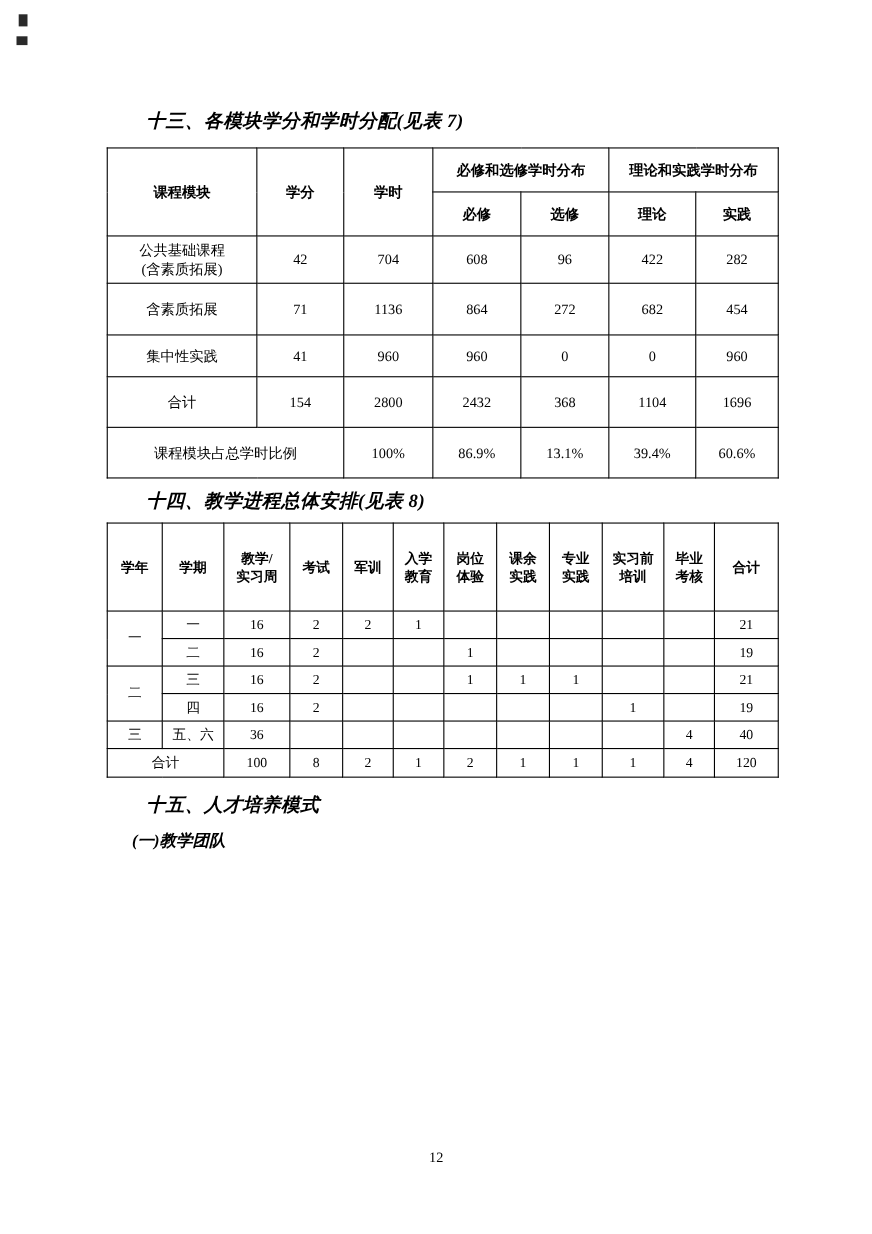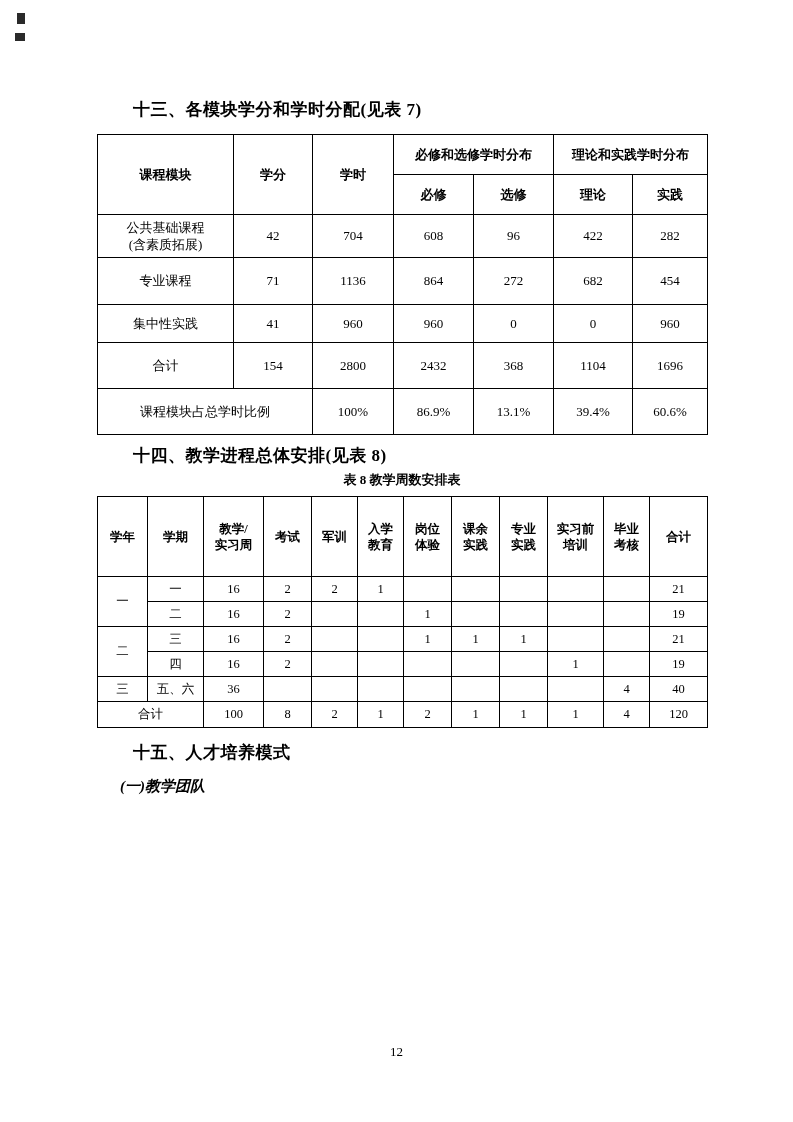--- a/index.html
+++ b/index.html
@@ -1,19 +1,19 @@
 <!DOCTYPE html>
 <html><head>
 <meta charset="utf-8">
 <style>
   html,body{margin:0;padding:0;background:#e8e8e8;}
   .page{position:relative;width:793px;height:1122px;background:#ffffff;margin:0 auto;
         font-family:"Liberation Serif","DejaVu Serif",serif;color:#000;overflow:hidden;}
   .content{position:absolute;left:97px;top:0;width:610px;}
-  .sec{font-size:17px;font-weight:bold;margin:0;padding-left:36px;line-height:24px;letter-spacing:.5px;}
+  .sec{font-size:17px;font-weight:bold;margin:0;padding-left:36px;line-height:24px;letter-spacing:.5px;font-style:italic;}
   .cap{font-size:13px;font-weight:bold;text-align:center;margin:0;line-height:18px;}
   table{border-collapse:collapse;width:610px;table-layout:fixed;border:1.5px solid #000;}
   th,td{border:1px solid #000;text-align:center;vertical-align:middle;padding:0 2px;box-sizing:border-box;
         font-weight:normal;overflow:hidden;}
   .t7 th{font-size:13px;font-weight:bold;line-height:17px;}
   .t7 td{font-size:13px;}
   .t8 th{font-size:12.5px;font-weight:bold;line-height:16px;white-space:pre-line;}
   .t8 td{font-size:12.5px;}
   .pre{white-space:pre-line;line-height:17px;}
   
@@ -81,21 +81,21 @@
           <td class="pre">公共基础课程
 (含素质拓展)</td>
           <td>42</td>
           <td>704</td>
           <td>608</td>
           <td>96</td>
           <td>422</td>
           <td>282</td>
         </tr>
         <tr class="r2">
-          <td>专业课程</td>
+          <td>含素质拓展</td>
           <td>71</td>
           <td>1136</td>
           <td>864</td>
           <td>272</td>
           <td>682</td>
           <td>454</td>
         </tr>
         <tr class="r3">
           <td>集中性实践</td>
           <td>41</td>
@@ -120,21 +120,20 @@
           <td>86.9%</td>
           <td>13.1%</td>
           <td>39.4%</td>
           <td>60.6%</td>
         </tr>
       </tbody>
     </table>
 
     <h2 class="sec mt-s14">十四、教学进程总体安排(见表 8)</h2>
 
-    <p class="cap mt-cap8">表 8 教学周数安排表</p>
 
     <table class="t8 mt-t8">
       <colgroup>
         <col style="width:50px">
           <col style="width:56px">
           <col style="width:60px">
           <col style="width:48px">
         <col style="width:46px">
           <col style="width:46px">
           <col style="width:48px">

